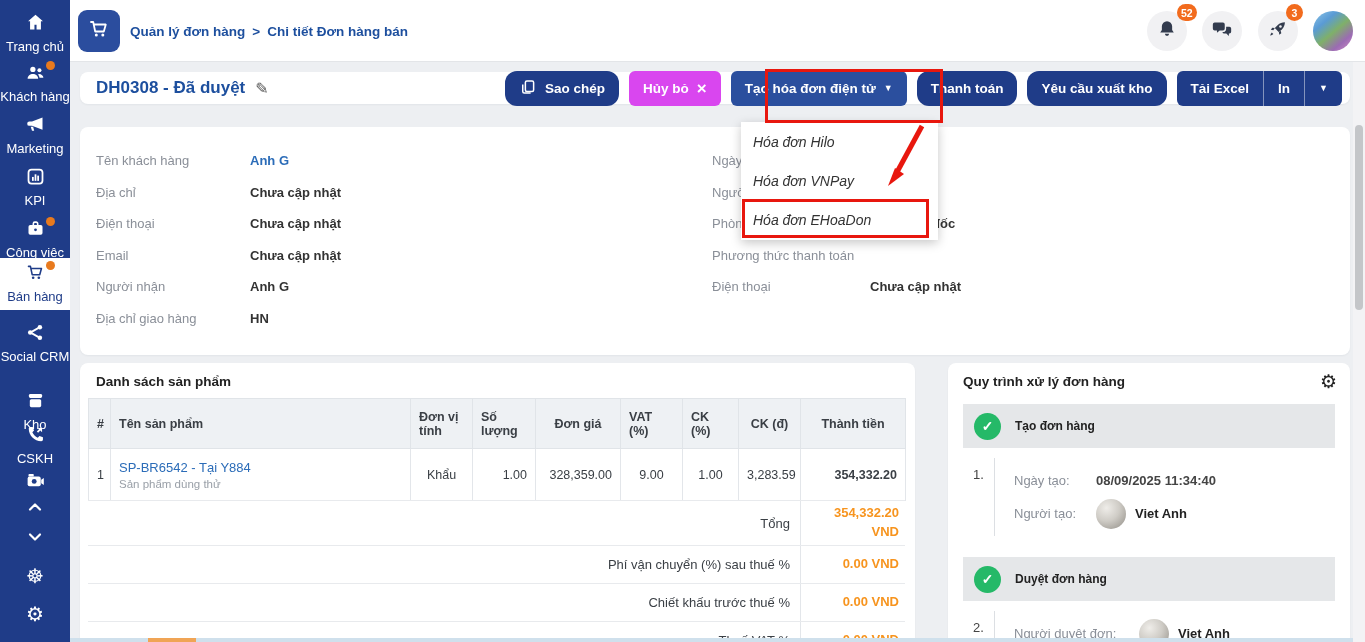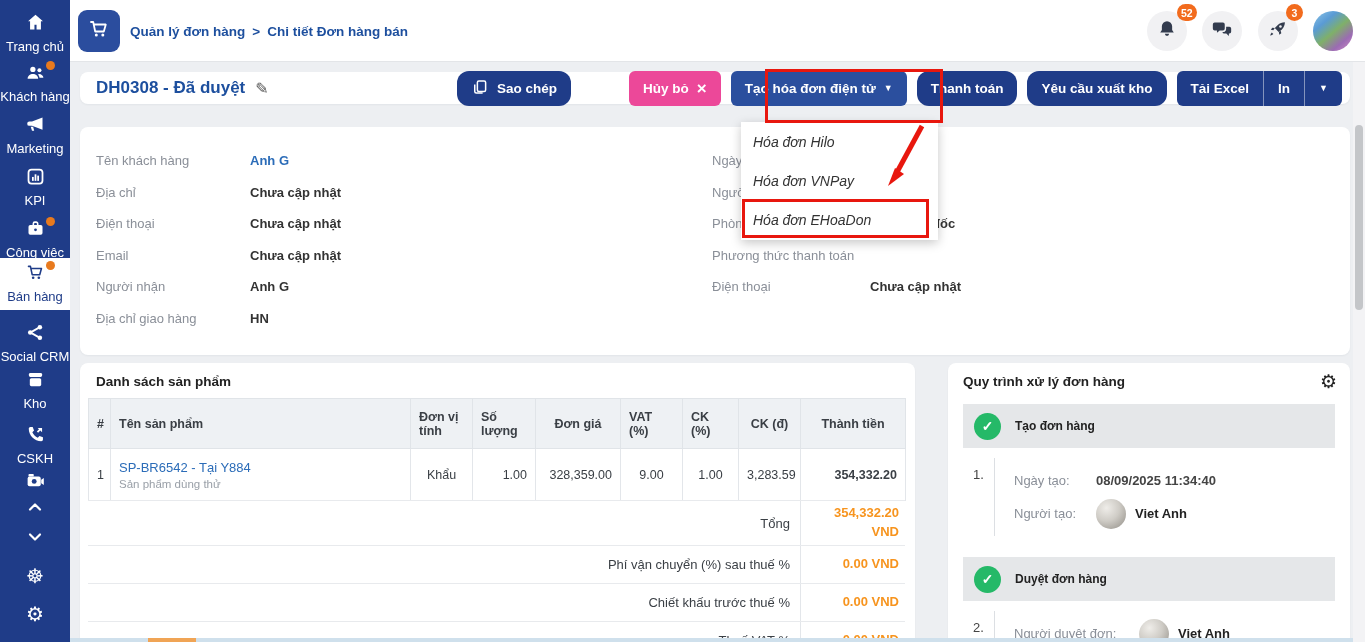--- a/index.html
+++ b/index.html
@@ -36,21 +36,21 @@
   
   .card { position:absolute; background:#fff; border-radius:8px; box-shadow:0 1px 2px rgba(20,30,60,.05); z-index:10; }
   .card-header { left:80px; top:72px; width:1270px; height:32px; display:flex; align-items:center; }
   .order-title { margin-left:16px; color:#1D4F9E; font-size:17px; font-weight:bold; white-space:nowrap; }
   .pencil { margin-left:10px; color:#555; font-size:16px; cursor:pointer; }
   .actions { margin-left:auto; margin-right:8px; display:flex; gap:10px; align-items:center; }
   .btn { height:35px; border:none; border-radius:6px; color:#fff; font-family:inherit; font-size:13.5px; font-weight:600;
          padding:0 14px; display:flex; align-items:center; gap:8px; cursor:pointer; white-space:nowrap; }
   .btn-navy { background:#1F3C88;border-radius:12px; }
   .btn-royal { background:#2B4F9E; }
-  .btn-red { background:#ec4899;margin-left:48px; }
+  .btn-red { background:#d946ef; }
   .btn .x { font-size:17px; font-weight:bold; line-height:1; }
   .btn .caret { font-size:9px; }
   .btn-group { display:flex; height:35px; background:#1F3C88; border-radius:6px; overflow:hidden; }
   .btn-group .seg { display:flex; align-items:center; padding:0 14px; color:#fff; font-size:13.5px; font-weight:600; cursor:pointer; }
   .btn-group .seg + .seg { border-left:1px solid rgba(255,255,255,.45); }
   .btn svg { width:18px; height:18px; }
 
   .card-details { left:80px; top:127px; width:1270px; height:228px; }
   .det-col { position:absolute; top:18px; }
   .det-col.left { left:16px; width:560px; }
@@ -180,21 +180,21 @@
     <div class="side-item" style="top:318px">
       <span><svg viewBox="0 0 24 24">
             <circle cx="6" cy="12" r="2.6" fill="currentColor"></circle>
             <circle cx="17" cy="6" r="2.6" fill="currentColor"></circle>
             <circle cx="17" cy="18" r="2.6" fill="currentColor"></circle>
             <path d="M8 11l7-4M8 13l7 4" stroke="currentColor" stroke-width="2"></path>
           </svg></span>
       <span>Social CRM</span>
     </div>
 
-    <div class="side-item" style="top:365px">
+    <div class="side-item" style="top:386px">
       <span><svg viewBox="0 0 24 24" fill="currentColor">
             <rect x="4.5" y="4.5" width="15" height="4.6" rx="1.6"></rect>
             <rect x="5.5" y="10.6" width="13" height="9" rx="1.8"></rect>
           </svg></span>
       <span>Kho</span>
     </div>
 
     <div class="side-item" style="top:420px">
       <span><svg viewBox="0 0 24 24" fill="currentColor">
             <path d="M6.2 3.5c-1 0-1.9.9-1.9 1.9 0 7.8 6.5 14.3 14.3 14.3 1 0 1.9-.9 1.9-1.9v-2.6l-4-1.5-1.9 1.9c-2.9-1.4-4.8-3.3-6.2-6.2l1.9-1.9-1.5-4z"></path>

